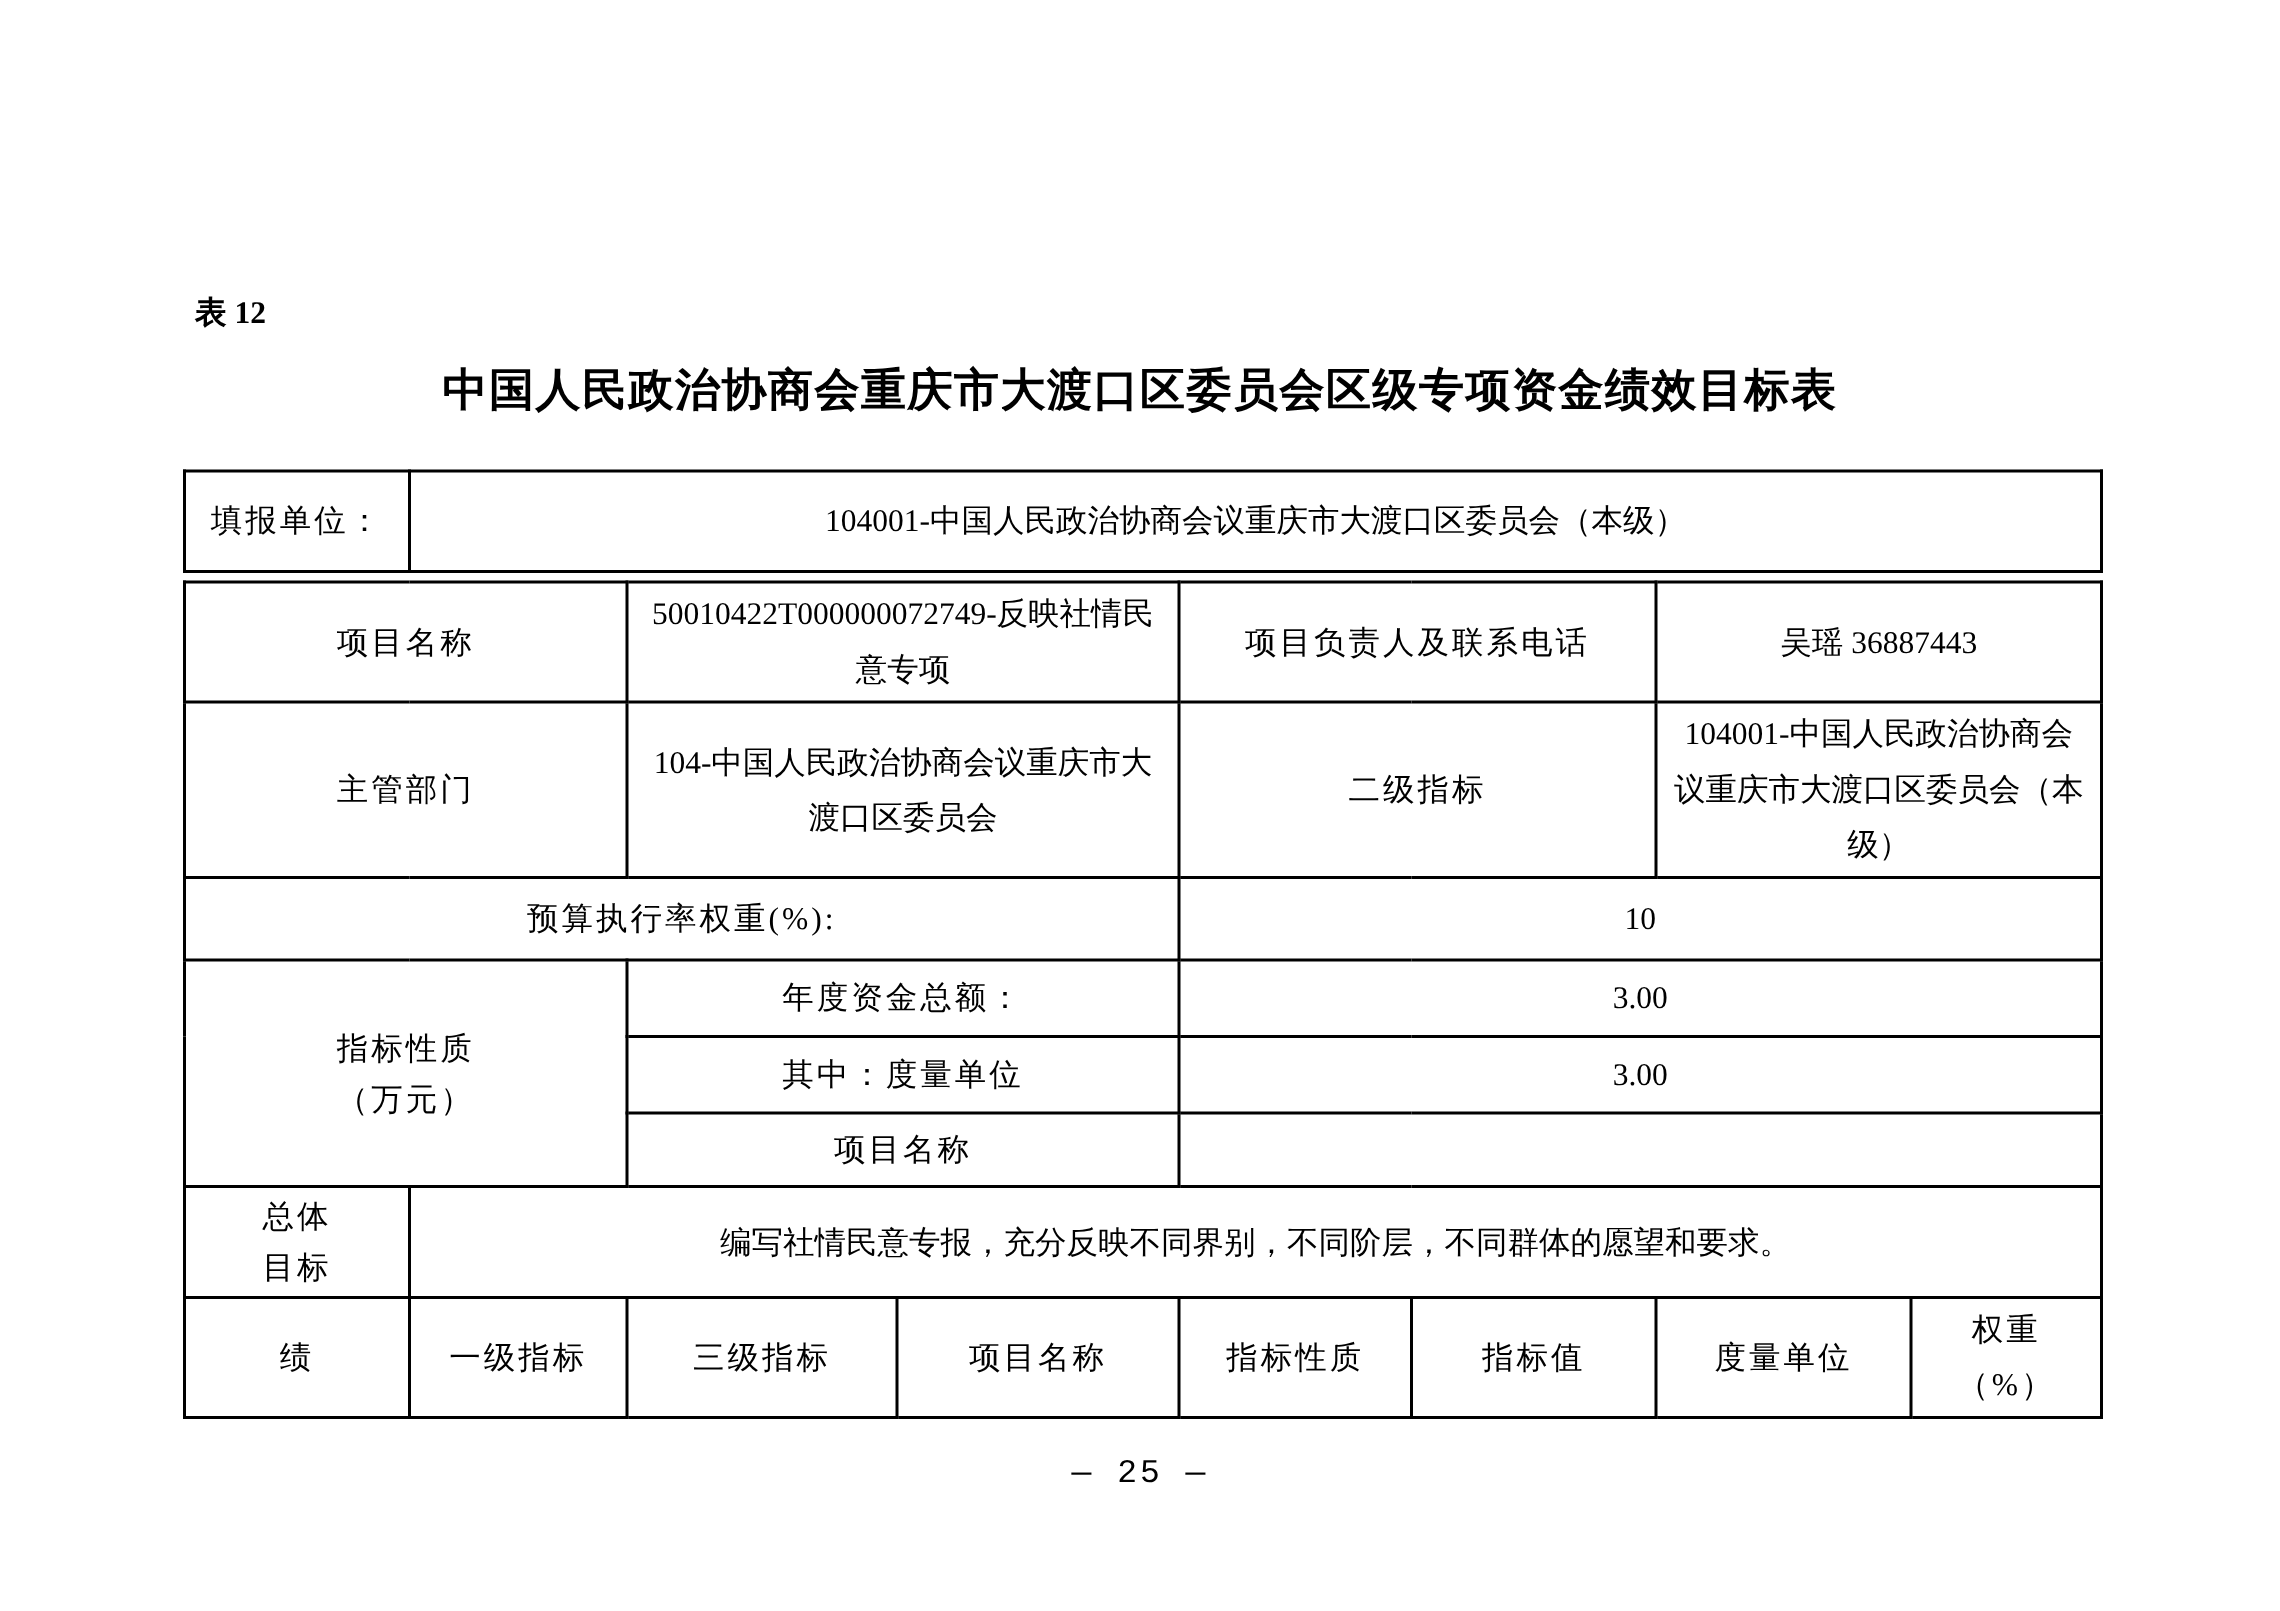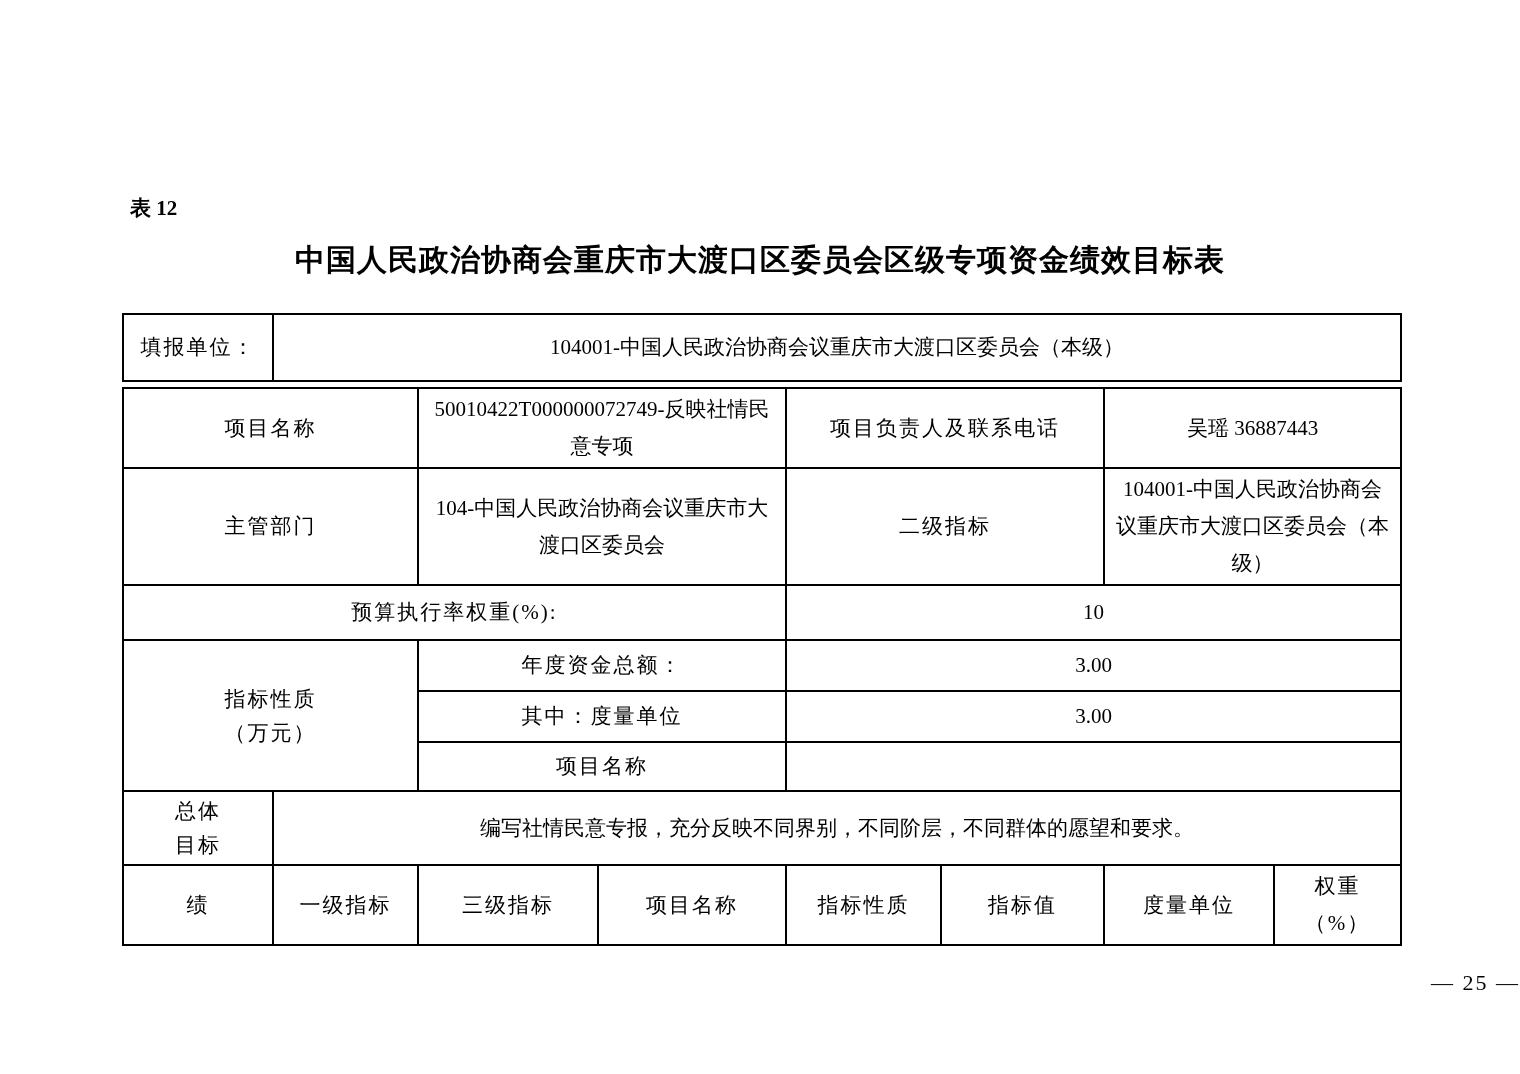--- a/index.html
+++ b/index.html
@@ -40,23 +40,24 @@
     vertical-align: middle;
     font-size: 21px;
     line-height: 37px;
     padding: 2px 8px;
     word-break: break-all;
   }
   .lbl { letter-spacing: 2px; }
   .two-line span { display: block; line-height: 34px; }
   .footer {
     position: absolute; left: 0; right: 0; top: 970px;
-    text-align: right;
+    text-align: center;
     font-size: 22px;
     letter-spacing: 2px;
+    font-family: Liberation Mono, monospace;
   }
 </style>
 </head>
 <body>
 
 <div class="page">
 
   <div class="tbl-no">表 12</div>
 
   <div class="title">中国人民政治协商会重庆市大渡口区委员会区级专项资金绩效目标表</div>

